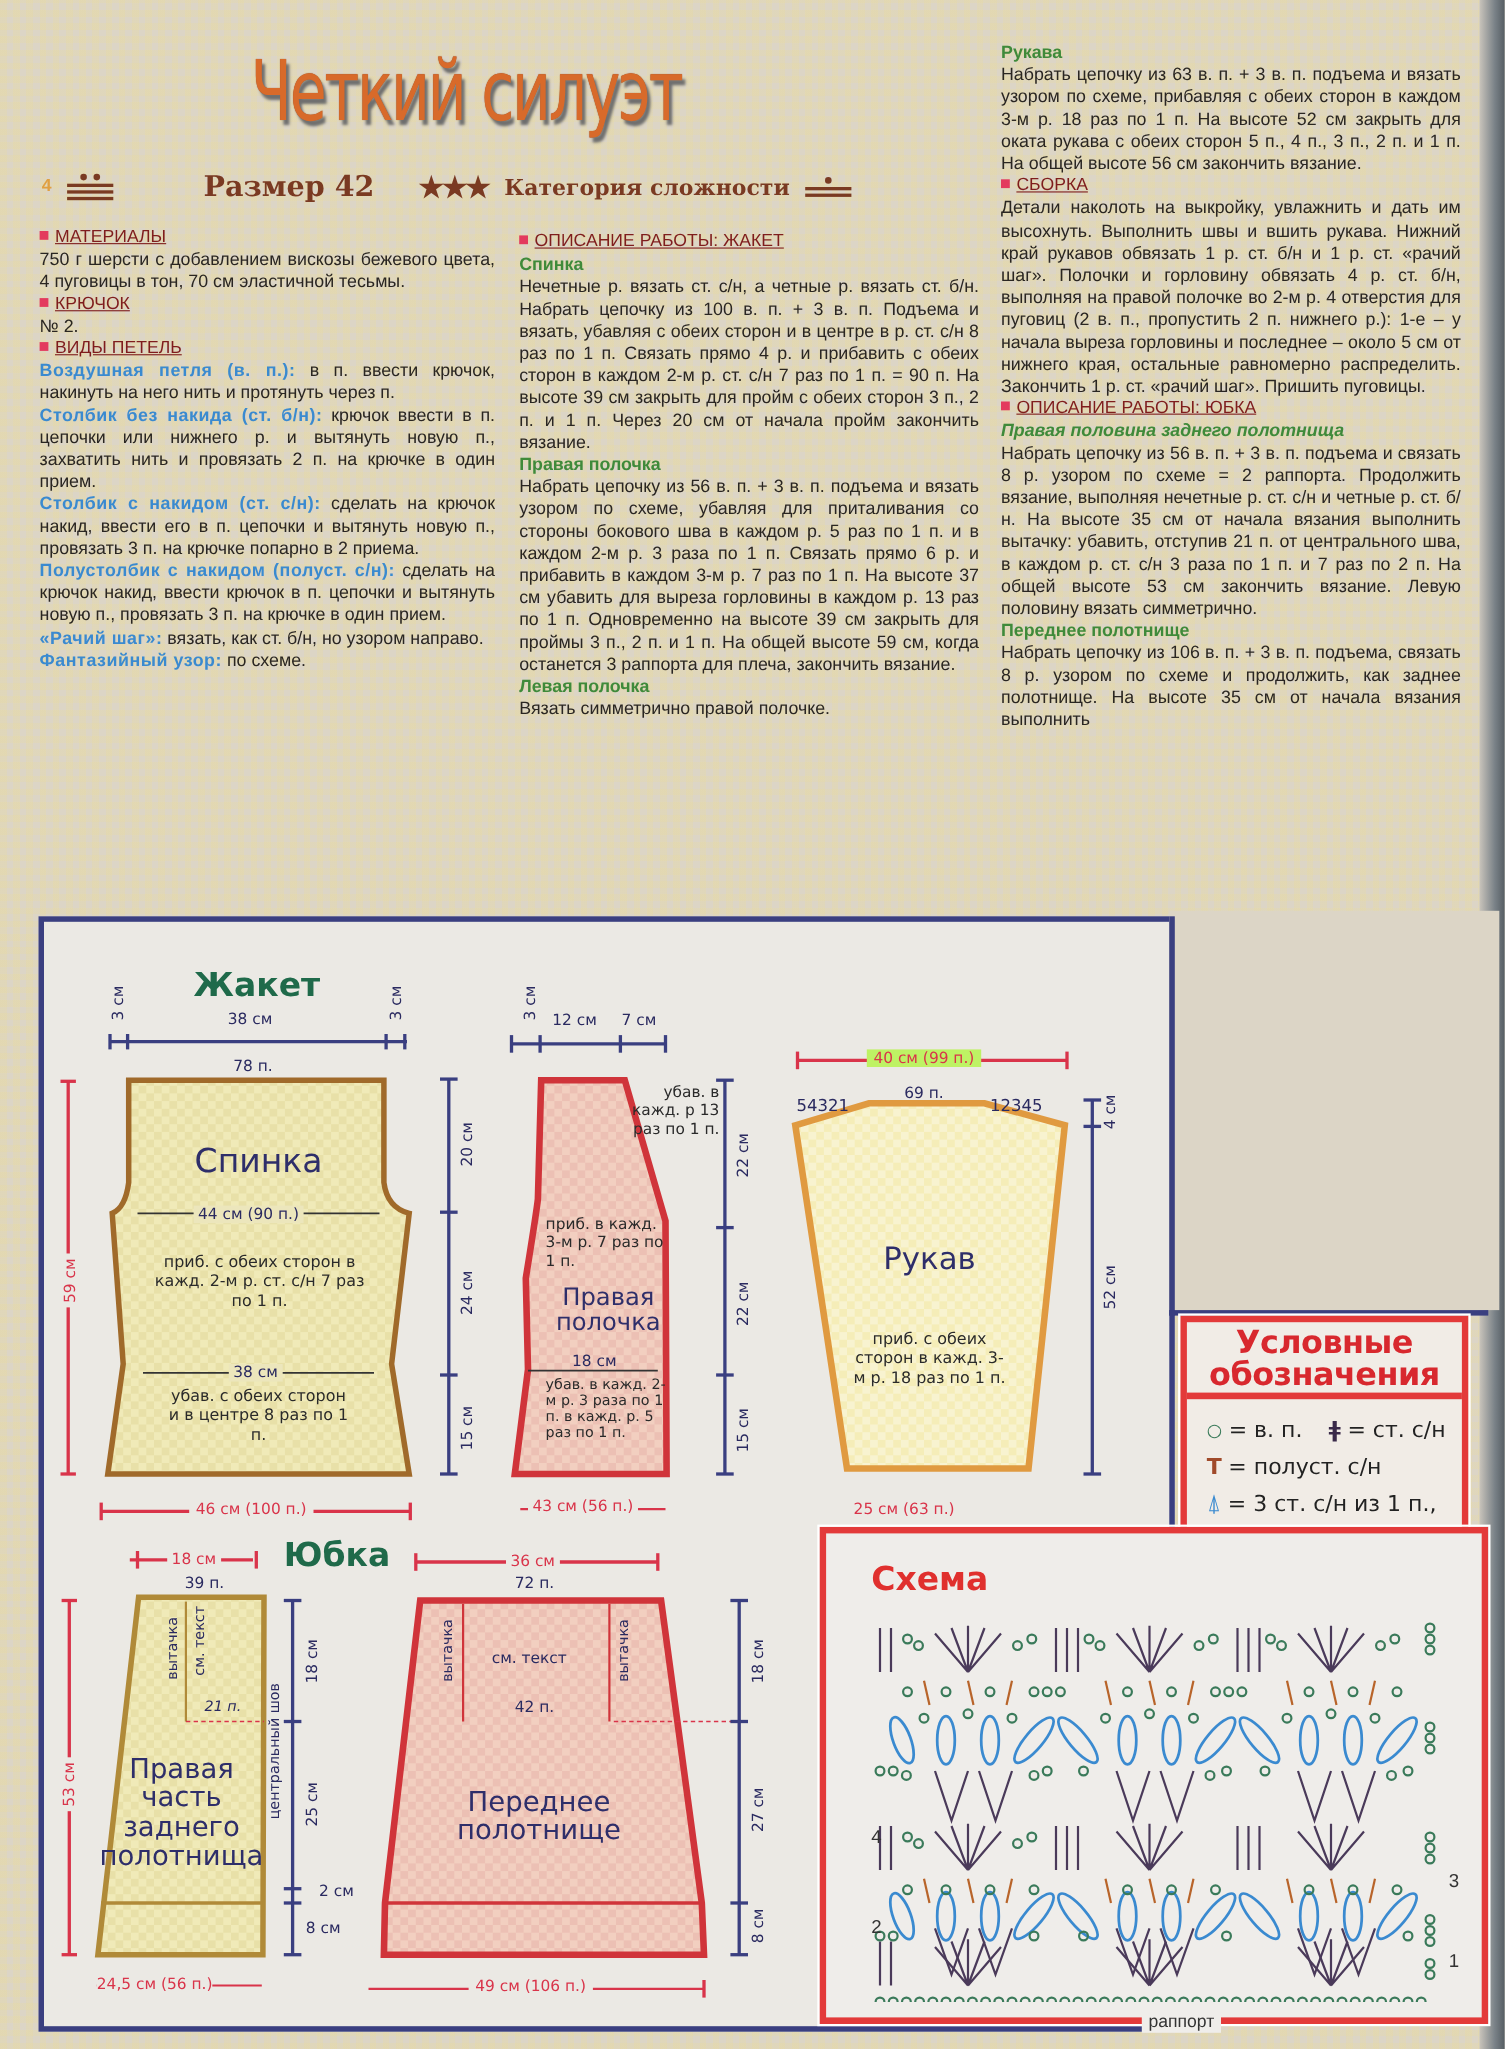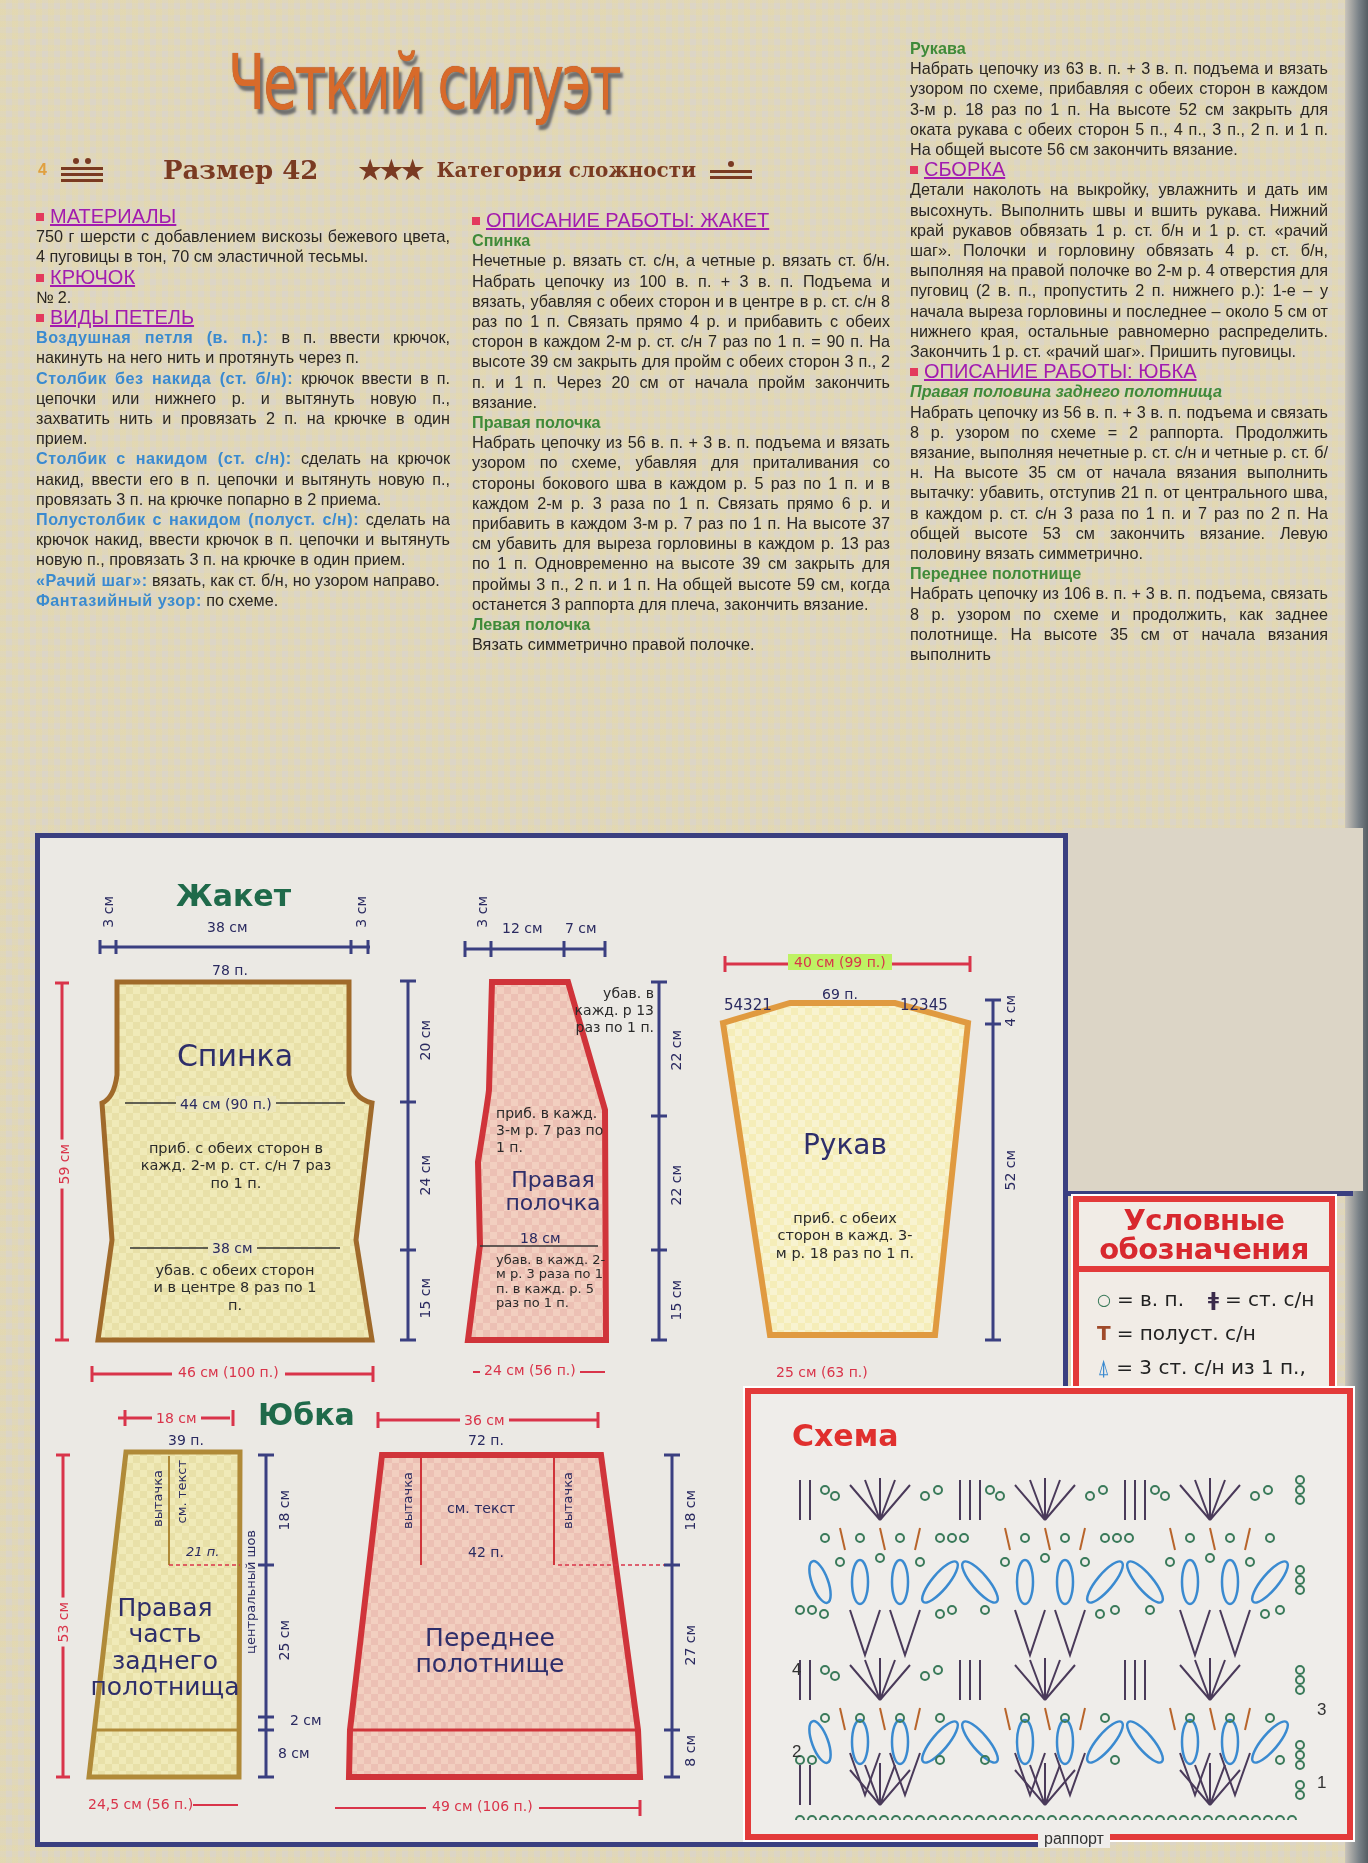--- a/index.html
+++ b/index.html
@@ -37,21 +37,21 @@
   .size-num { color: #e0a040; font-size: 16px; font-family: "Liberation Sans", sans-serif; }
   .dash-icon { display: inline-flex; flex-direction: column; align-items: center; gap: 3px; width: 42px; }
   .dash-icon .dots { display: flex; gap: 6px; }
   .dash-icon .dots i { width: 6px; height: 6px; border-radius: 50%; background: #7a3a22; display: block; }
   .dash-icon .line { width: 42px; height: 3px; background: #7a3a22; }
   .stars { letter-spacing: -2px; font-size: 26px; color: #7a3a22; margin-left: 26px; }
   .header-row .cat { font-size: 20px; }
   
   .col { position: absolute; font-size: 16.2px; line-height: 20.2px; text-align: justify; }
   .col p { margin: 0; }
-  .sec-head { color: #a21caf; text-decoration: underline; font-size: 20px; }
+  .sec-head { color: #7f1d1d; text-decoration: underline; font-size: 16px; }
   .sec-head::before { content: ""; display: inline-block; width: 8px; height: 8px; background: #e33a5e; margin-right: 6px; vertical-align: 2px; }
   .term { color: #3a8ad0; font-weight: bold; letter-spacing: 0.5px; }
   .sub-head { color: #3f8a3a; font-weight: bold; }
   .sub-head-it { color: #3f8a3a; font-weight: bold; font-style: italic; }
   
   .diagram-panel {
     position: absolute; left: 35px; top: 833px; width: 1033px; height: 1014px;
     background: #ebe9e4; border: 5px solid #3a3f80;
   }
   .cut {
@@ -93,21 +93,21 @@
   <span class="size-num">4</span>
   <span class="dash-icon">
     <span class="dots">
         <i></i>
         <i></i>
       </span>
     <span class="line"></span>
       <span class="line"></span>
       <span class="line"></span>
   </span>
-  <span style="margin-left:46px">Размер 42</span>
+  <span style="margin-left:68px">Размер 42</span>
   <span class="stars">★★★</span>
   <span class="cat">Категория сложности</span>
   <span class="dash-icon">
     <span class="dots">
         <i></i>
       </span>
     <span class="line"></span>
       <span class="line"></span>
   </span>
 </div>
@@ -274,21 +274,21 @@
 <div class="dim-blue vtext" style="left:417px; top:1278px;">15 см</div>
 
 <div class="dim-blue vtext" style="left:474px; top:896px;">3 см</div>
 <div class="dim-blue" style="left:502px; top:920px;">12 см</div>
 <div class="dim-blue" style="left:565px; top:920px;">7 см</div>
 <div class="piece-note" style="left:574px; top:985px; width:80px; text-align:right; font-size:14px;">убав. в кажд. р 13 раз по 1 п.</div>
 <div class="piece-note" style="left:496px; top:1105px; width:108px; text-align:left; font-size:14px;">приб. в кажд. 3-м р. 7 раз по 1 п.</div>
 <div class="piece-label" style="left:498px; top:1168px; width:110px; font-size:22px;">Правая полочка</div>
 <div class="dim-blue" style="left:520px; top:1230px;">18 см</div>
 <div class="piece-note" style="left:496px; top:1253px; width:110px; text-align:left; font-size:13px; line-height:1.1;">убав. в кажд. 2-м р. 3 раза по 1 п. в кажд. р. 5 раз по 1 п.</div>
-<div class="dim-red" style="left:480px; top:1362px; background:#ebe9e4; padding:0 4px;">24 см (56 п.)</div>
+<div class="dim-red" style="left:480px; top:1362px; background:#ebe9e4; padding:0 4px;">43 см (56 п.)</div>
 <div class="dim-blue vtext" style="left:668px; top:1030px;">22 см</div>
 <div class="dim-blue vtext" style="left:668px; top:1165px;">22 см</div>
 <div class="dim-blue vtext" style="left:668px; top:1280px;">15 см</div>
 
 <div class="dim-red" style="left:788px; top:954px; background:#bef264; padding:0 6px;">40 см (99 п.)</div>
 <div class="dim-blue" style="left:724px; top:996px; font-size:15px;">54321</div>
 <div class="dim-blue" style="left:822px; top:986px;">69 п.</div>
 <div class="dim-blue" style="left:900px; top:996px; font-size:15px;">12345</div>
 <div class="piece-label" style="left:790px; top:1130px; width:110px; font-size:28px;">Рукав</div>
 <div class="piece-note" style="left:775px; top:1210px; width:140px;">приб. с обеих сторон в кажд. 3-м р. 18 раз по 1 п.</div>

